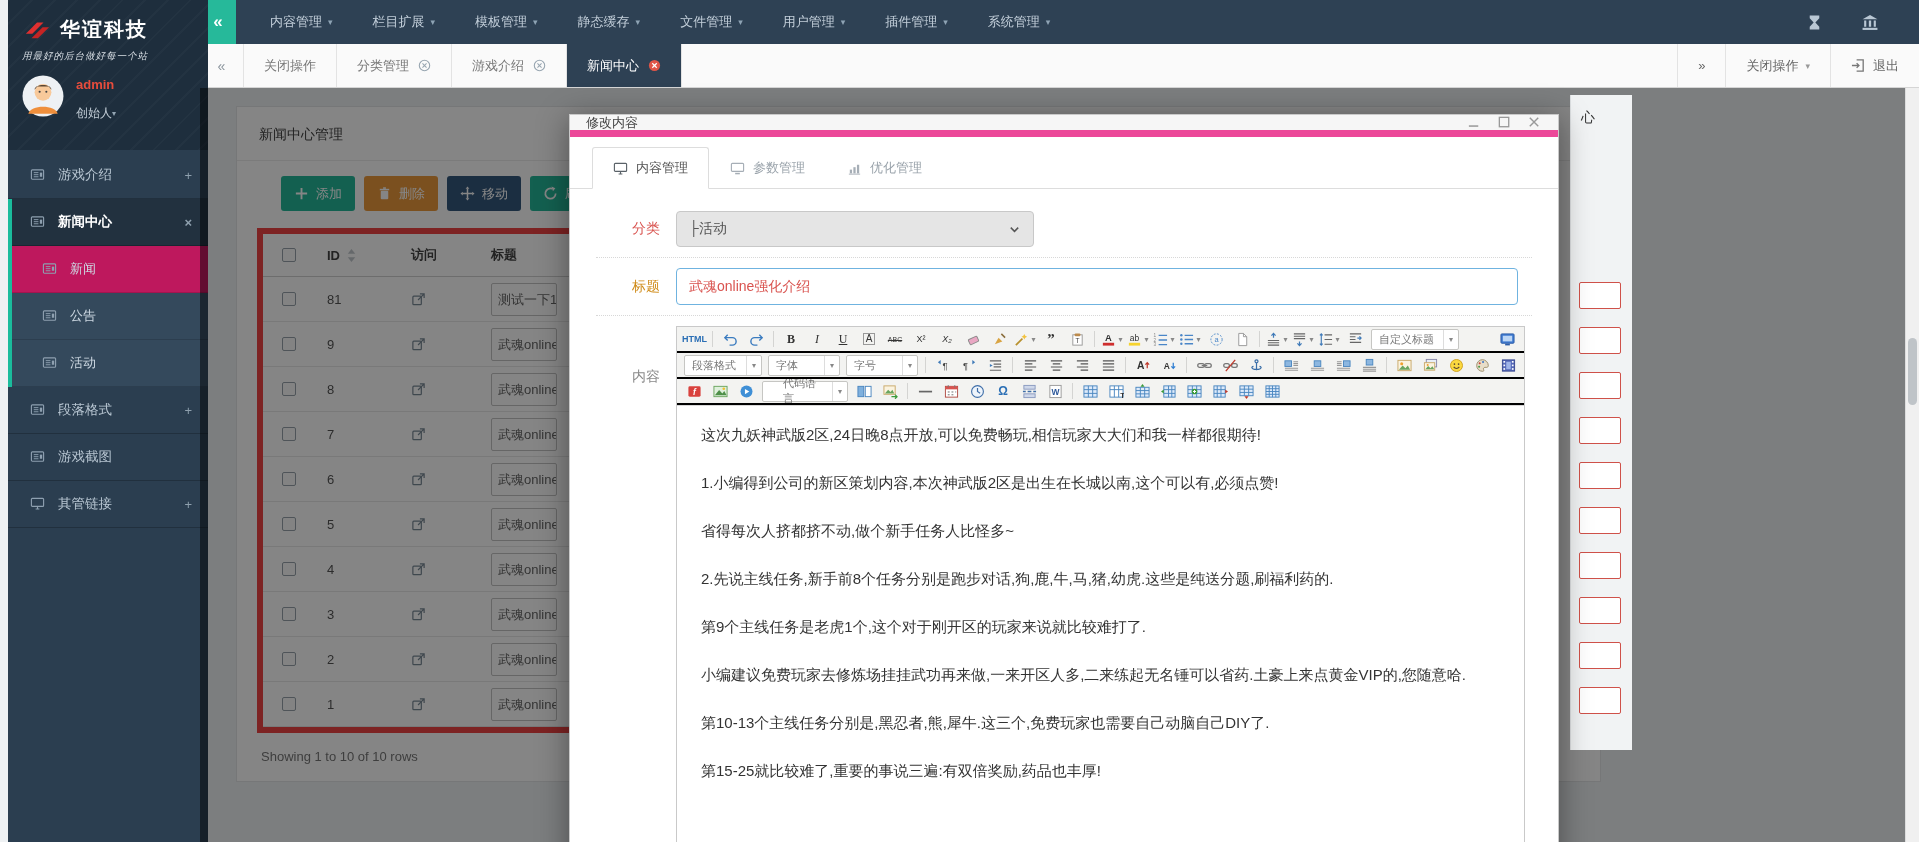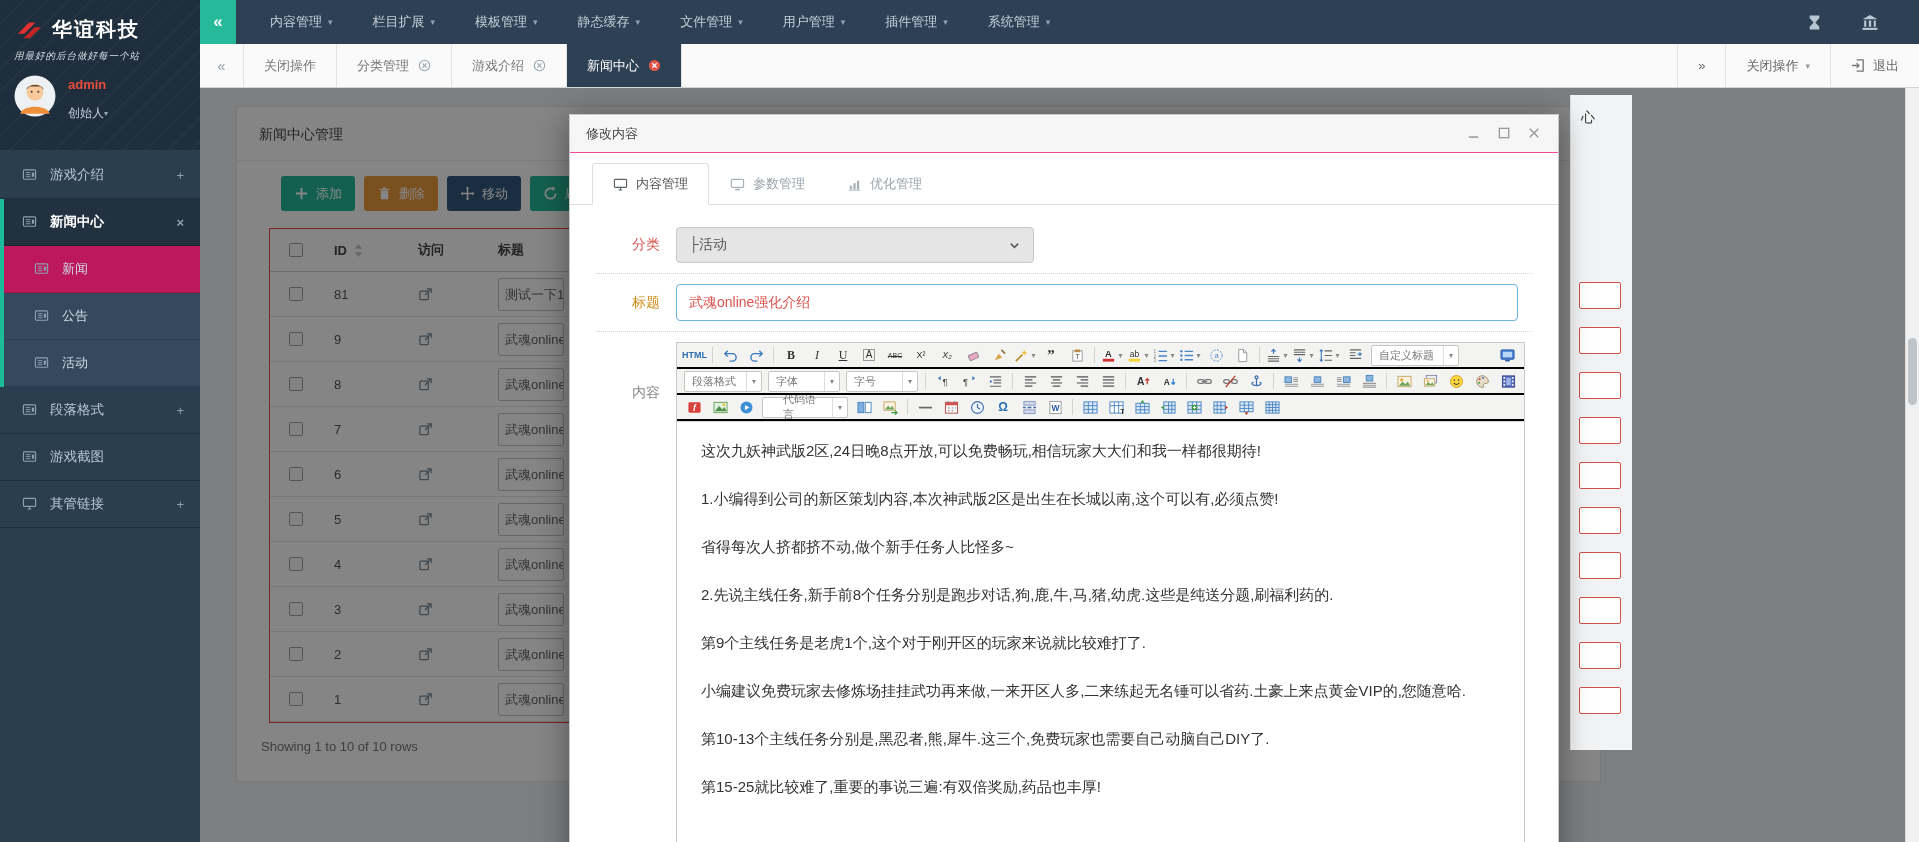--- a/index.html
+++ b/index.html
@@ -10,21 +10,21 @@
   
   .topnav{position:absolute;left:200px;top:0;right:0;height:44px;background:#2e4154;display:flex;align-items:center;z-index:5}
   .nav-toggle{width:36px;height:44px;background:#26b99a;color:#fff;font-size:17px;font-weight:bold;display:flex;align-items:center;justify-content:center;cursor:pointer;flex:none}
   .nav-menus{display:flex;align-items:center;height:100%;padding-left:14px}
   .nav-item{display:flex;align-items:center;gap:6px;padding:0 20px;height:100%;color:#c3cfda;font-size:13px;cursor:pointer}
   .nav-item .caret{font-size:9px;color:#8fa0ae;color:#8ea3b4}
   .nav-right{margin-left:auto;display:flex;align-items:center;gap:38px;padding-right:40px}
   .nav-ric{cursor:pointer}
 
   
-  .sidebar{position:absolute;left:0;top:0;width:200px;bottom:0;background:#2b3e50;z-index:6}
+  .sidebar{position:absolute;left:8px;top:0;width:200px;bottom:0;background:#2b3e50;z-index:6}
   .brand{height:150px;background:#1e2e3d;background-image:repeating-linear-gradient(135deg,rgba(255,255,255,.025) 0 2px,transparent 2px 16px);padding:16px 14px 0}
   .brand-row{display:flex;align-items:center;gap:8px}
   .brand-title{color:#fff;font-size:20px;font-weight:bold;letter-spacing:2px}
   .brand-tag{margin-top:7px;font-family:"Liberation Serif","DejaVu Serif",serif;font-style:italic;font-size:9.5px;color:#d9dfe5;letter-spacing:1px}
   .user-row{display:flex;align-items:flex-start;gap:12px;margin-top:12px}
   .uname{color:#e74c3c;font-size:13px;font-weight:bold;margin-top:2px}
   .urole{color:#c2cdd6;font-size:12px;margin-top:13px;display:flex;gap:0;align-items:center}
   .urole .caret{font-size:8px;color:#94a5b3}
   .smenu{margin-top:2px}
   .sgroup{position:relative}
@@ -47,21 +47,21 @@
   .tab-right>div{display:flex;align-items:center;gap:7px;padding:0 20px;border-left:1px solid #e3e3e3;color:#666;font-size:13px;cursor:pointer}
   .tab-right .caret{font-size:9px;color:#999}
 
   
   .content{position:absolute;left:200px;top:88px;right:0;bottom:0;background:#eef1f3;z-index:1}
   .card{position:absolute;left:36px;top:18px;width:1365px;bottom:60px;background:#fff;border:1px solid #e2e5e7}
   .card-title{padding:19px 22px 16px;font-size:14px;color:#444;border-bottom:1px solid #ececec}
   .btnrow{padding:15px 0 14px 44px;display:flex;align-items:center}
   .cbtn{height:35px;padding:0 13px;border:none;border-radius:3px;color:#fff;font-size:13px;display:inline-flex;align-items:center;gap:7px;margin-right:9px;cursor:pointer}
   .colbtn{width:34px;height:35px;border:1px solid #ccc;border-radius:3px;background:#fff;display:flex;align-items:center;justify-content:center;cursor:pointer}
-  .tbl-wrap{margin:3px 0 0 32px;width:438px;border:1px solid #ef4444}
+  .tbl-wrap{margin:3px 0 0 20px;width:438px;border:6px solid #ef4444}
   .trow{display:flex;align-items:center;height:45px;border-bottom:1px solid #e8e8e8;color:#555}
   .trow.head{height:43px;font-weight:bold;color:#444;border-bottom:1px solid #d2d2d2}
   .c0{width:52px;display:flex;justify-content:center}
   .c1{width:84px;padding-left:12px;display:flex;align-items:center;gap:7px}
   .c2{width:92px;padding-left:12px;display:flex;align-items:center;color:#7a8a96}
   .c3{flex:1}
   .chk{width:14px;height:14px;border:1px solid #97a2ab;border-radius:2px;background:#fcfcfc;cursor:pointer}
   .tbox{width:66px;height:33px;border:1px solid #c4c4c4;border-radius:2px;font-size:13px;color:#666;line-height:31px;padding:0 6px;overflow:hidden;white-space:nowrap;background:#fff}
   .tfoot{margin:16px 0 0 24px;font-size:13px;color:#777}
 
@@ -69,21 +69,21 @@
   .fixedcol{position:absolute;left:1570px;top:95px;width:62px;height:655px;background:#f1f3f4;border-left:1px solid #dcdfe1;z-index:12}
   .fixedcol .frag{padding:14px 0 0 10px;font-size:14px;color:#333}
   .fixedcol .fbox{position:absolute;left:8px;width:42px;height:27px;border:1px solid #cf5149;border-radius:2px;background:#fff;cursor:text}
   .pagescroll{position:absolute;right:0;top:88px;width:14px;bottom:0;background:#f0f0f0;border-left:1px solid #ddd;z-index:13}
   .pagescroll .thumb{position:absolute;left:2px;right:2px;top:250px;height:67px;background:#bfc4c8;border-radius:6px;cursor:grab}
 
   .overlay{position:absolute;left:200px;top:88px;right:0;bottom:0;background:rgba(0,0,0,.48);z-index:10}
 
   
   .modal{position:absolute;left:569px;top:114px;width:990px;height:762px;background:#fff;z-index:20;border:1px solid #c9c9c9;box-shadow:0 5px 30px rgba(0,0,0,.4);display:flex;flex-direction:column;overflow:hidden}
-  .mhead{height:38px;flex:none;background:#f6f6f6;border-bottom:1px solid #ec4899;display:flex;align-items:center;padding:0 16px;font-size:13px;color:#444}
+  .mhead{height:22px;flex:none;background:#f6f6f6;border-bottom:7px solid #ec4899;display:flex;align-items:center;padding:0 16px;font-size:13px;color:#444}
   .mctrls{margin-left:auto;display:flex;gap:15px}
   .mctrls span{cursor:pointer}
   .mtabs{display:flex;padding:10px 16px 0 22px;border-bottom:1px solid #ddd;flex:none}
   .mtab{height:42px;padding:0 20px;display:flex;align-items:center;gap:8px;font-size:13px;color:#9aa3ab;border:1px solid transparent;margin-bottom:-1px;border-radius:3px 3px 0 0;cursor:pointer}
   .mtab.active{background:#fff;border-color:#ddd #ddd #fff;color:#555}
   .mtab .ticon{color:#a6aeb6}
   .mtab.active .ticon{color:#5a6268}
   .mform{padding:12px 26px 0}
   .frow{display:flex;align-items:center;padding:10px 0;border-bottom:1px dotted #d8d8d8}
   .frow.nb{border-bottom:none;align-items:flex-start}

